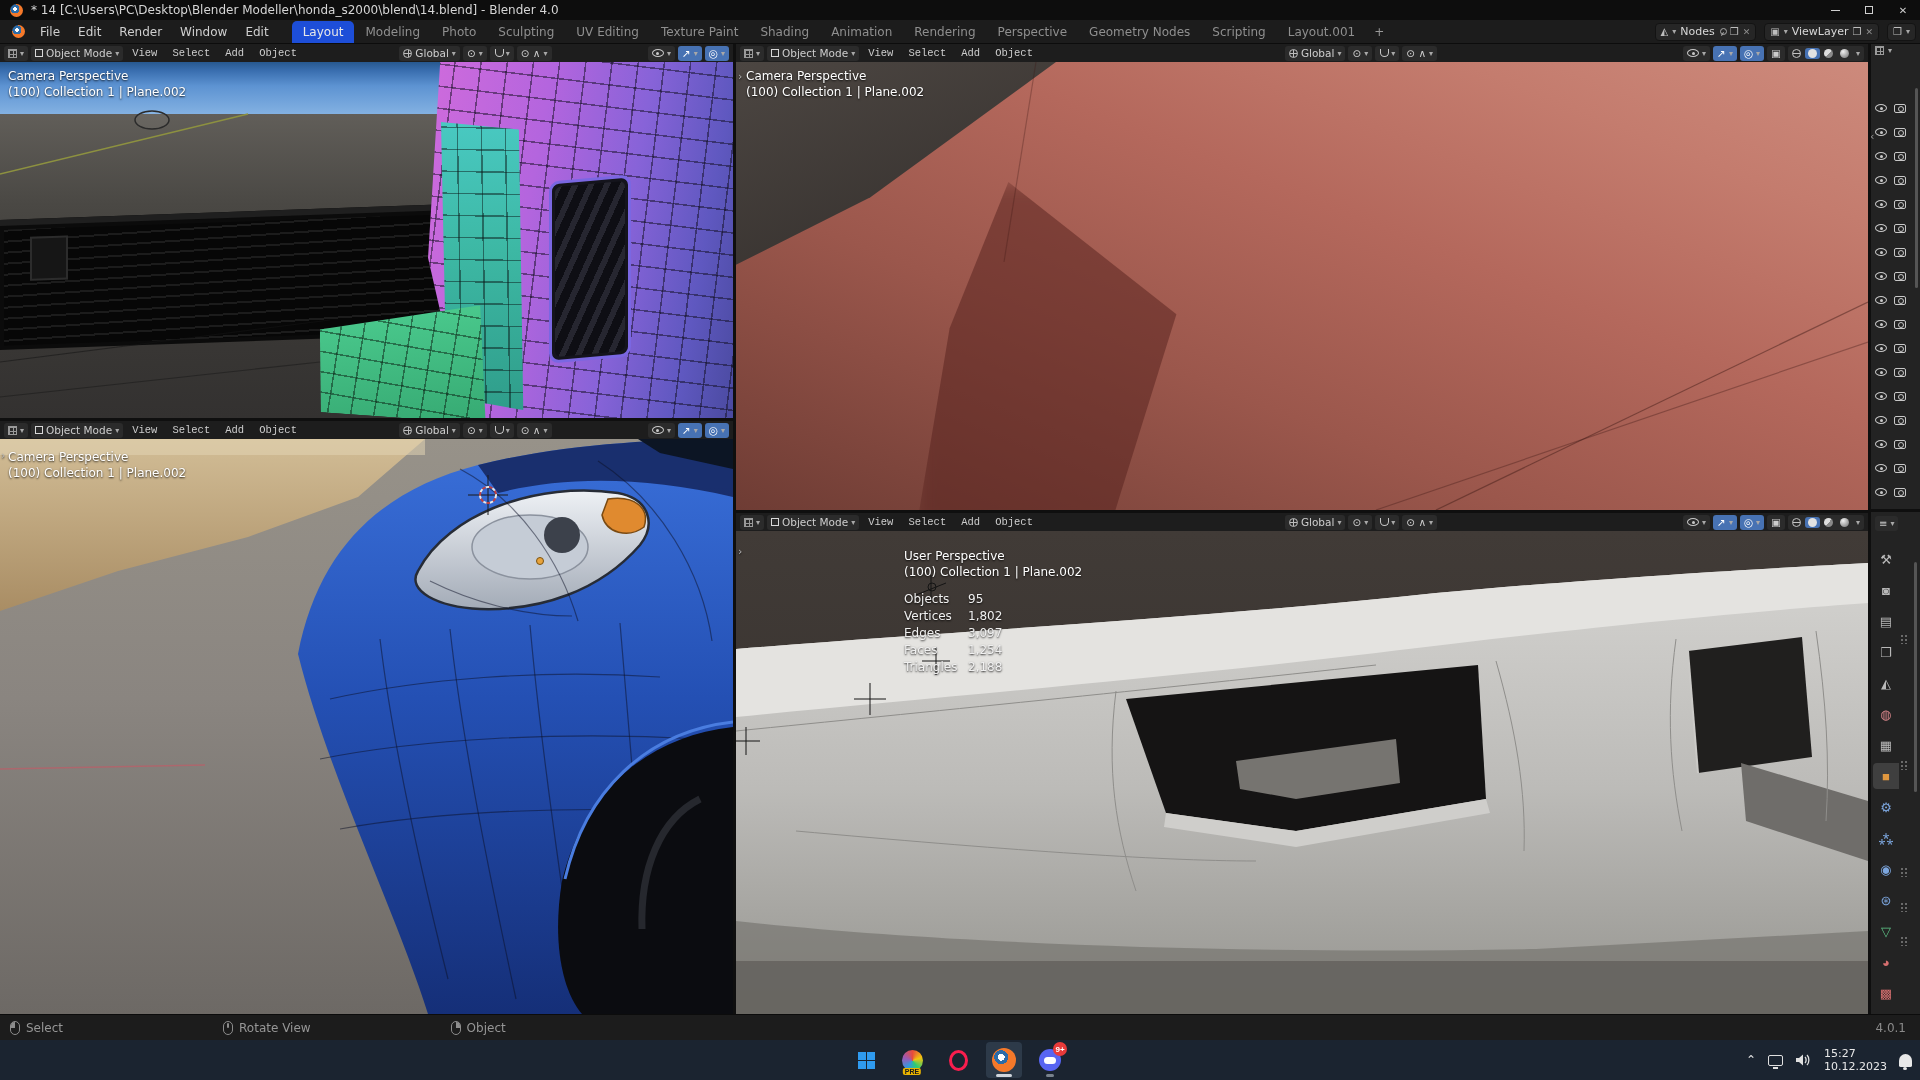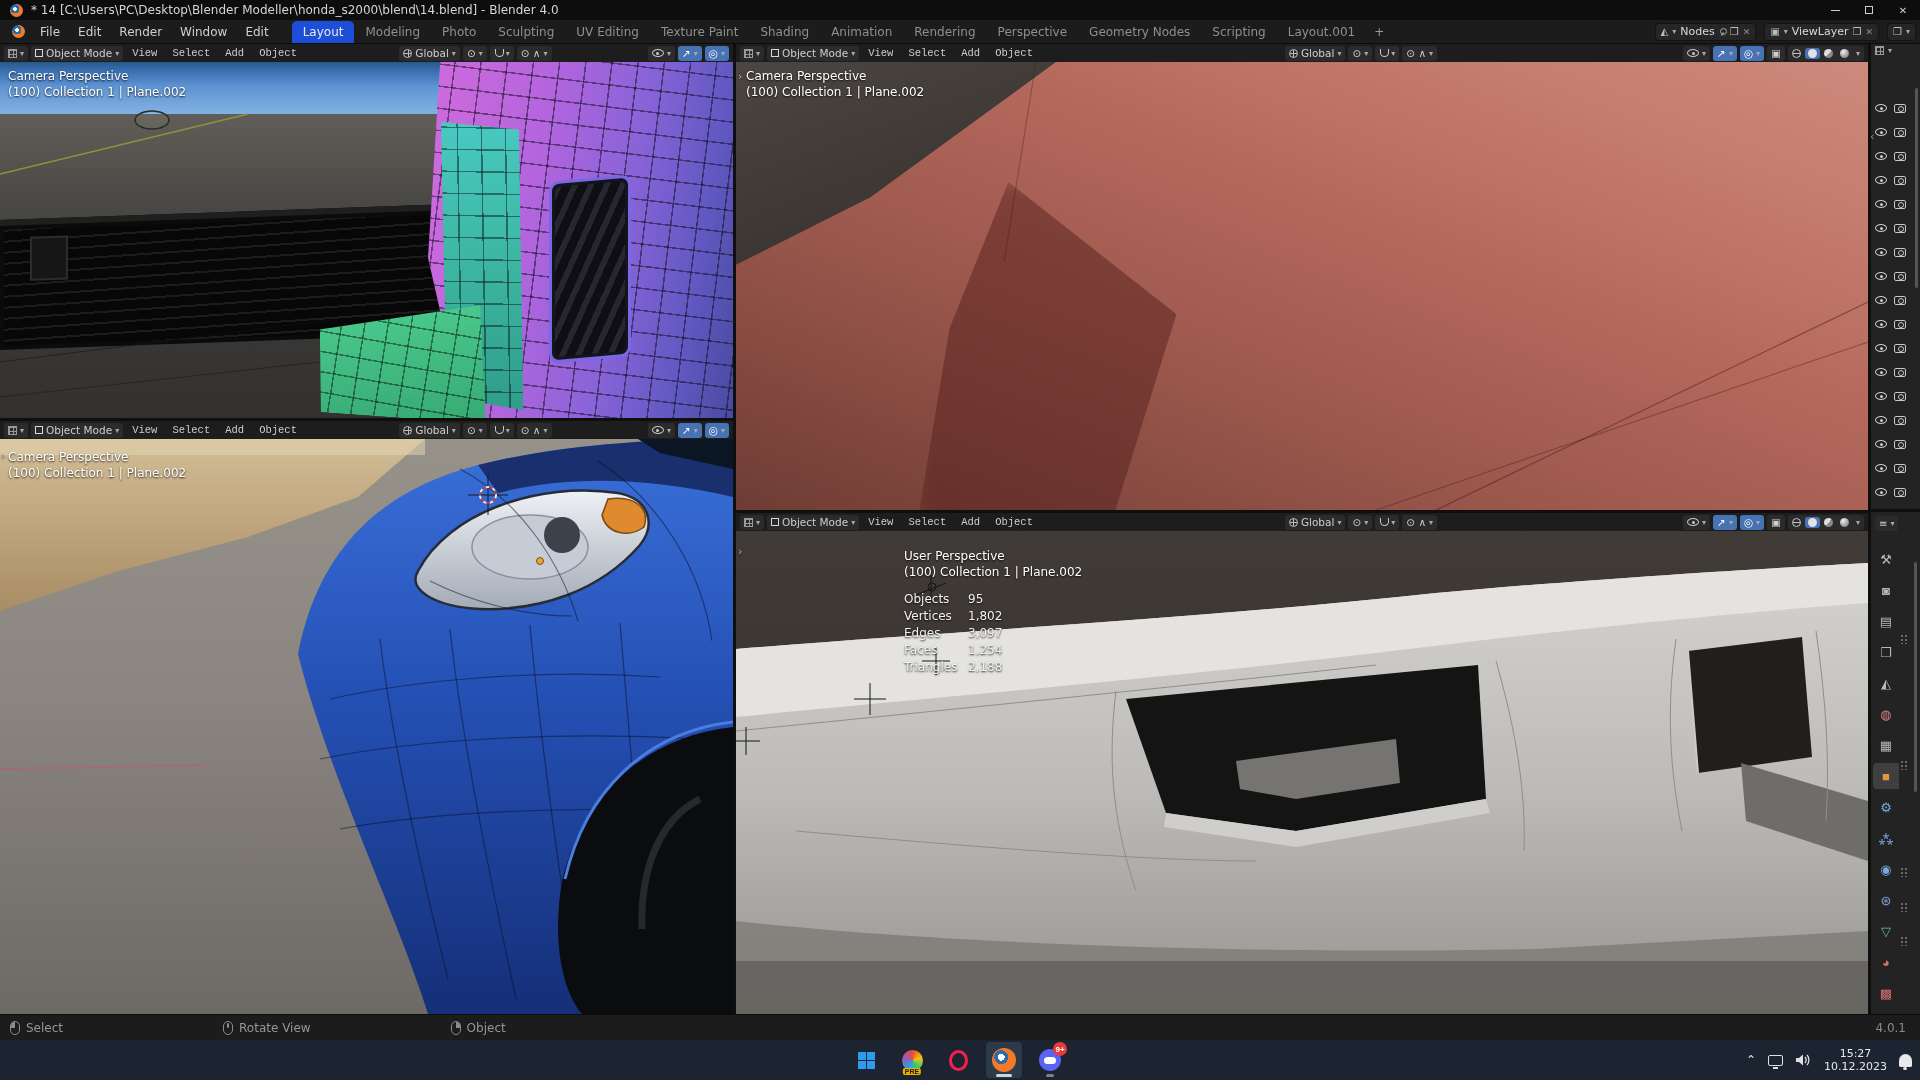--- a/index.html
+++ b/index.html
@@ -96,21 +96,21 @@
   .badge-pre { position:absolute; bottom:3px; left:50%; transform:translateX(-50%); background:#e9b400; color:#1b1b1b; font-size:7px; font-weight:bold; padding:0 2px; border-radius:2px; }
   .operagx { width:19px; height:21px; border:3.5px solid #fa1e4e; border-radius:50%; }
   .blender-big { width:24px; height:24px; border-radius:50%; background:radial-gradient(circle at 38% 38%, #fff 0 3.5px, #2d6ca8 3.5px 7px, #f5792a 7px); }
   .discord { width:22px; height:22px; border-radius:50%; background:#5865f2; position:relative; }
   .discord::after { content:""; position:absolute; left:5px; top:8px; width:12px; height:7px; background:#fff; border-radius:4px; }
   .badge-num { position:absolute; top:0px; right:1px; min-width:14px; height:14px; border-radius:8px; background:#e83a3a; color:#fff; font-size:8px; display:flex; align-items:center; justify-content:center; font-weight:bold; }
   .tray { position:absolute; right:8px; display:flex; align-items:center; gap:12px; color:#e8e8e8; }
   .tray-chev { font-size:12px; color:#e0e0e0; }
   .ic-monitor { width:15px; height:11px; border:1.5px solid #e0e0e0; border-radius:2px; position:relative; }
   .ic-monitor::after { content:""; position:absolute; left:4px; bottom:-4px; width:5px; height:1.5px; background:#e0e0e0; box-shadow:0 -1.5px 0 1px rgba(224,224,224,0); }
-  .clock { text-align:center; font-size:11px; line-height:13px; }
+  .clock { text-align:left; font-size:11px; line-height:13px; }
   .bell { width:13px; height:13px; background:#e8e8e8; border-radius:7px 7px 2px 2px; position:relative; }
   .bell::after { content:""; position:absolute; left:4px; bottom:-3px; width:4px; height:3px; border-radius:50%; background:#e8e8e8; }
 </style>
 </head>
 <body>
 
 <div id="app">
 
   <div class="titlebar">
     <span class="blogo"></span>

